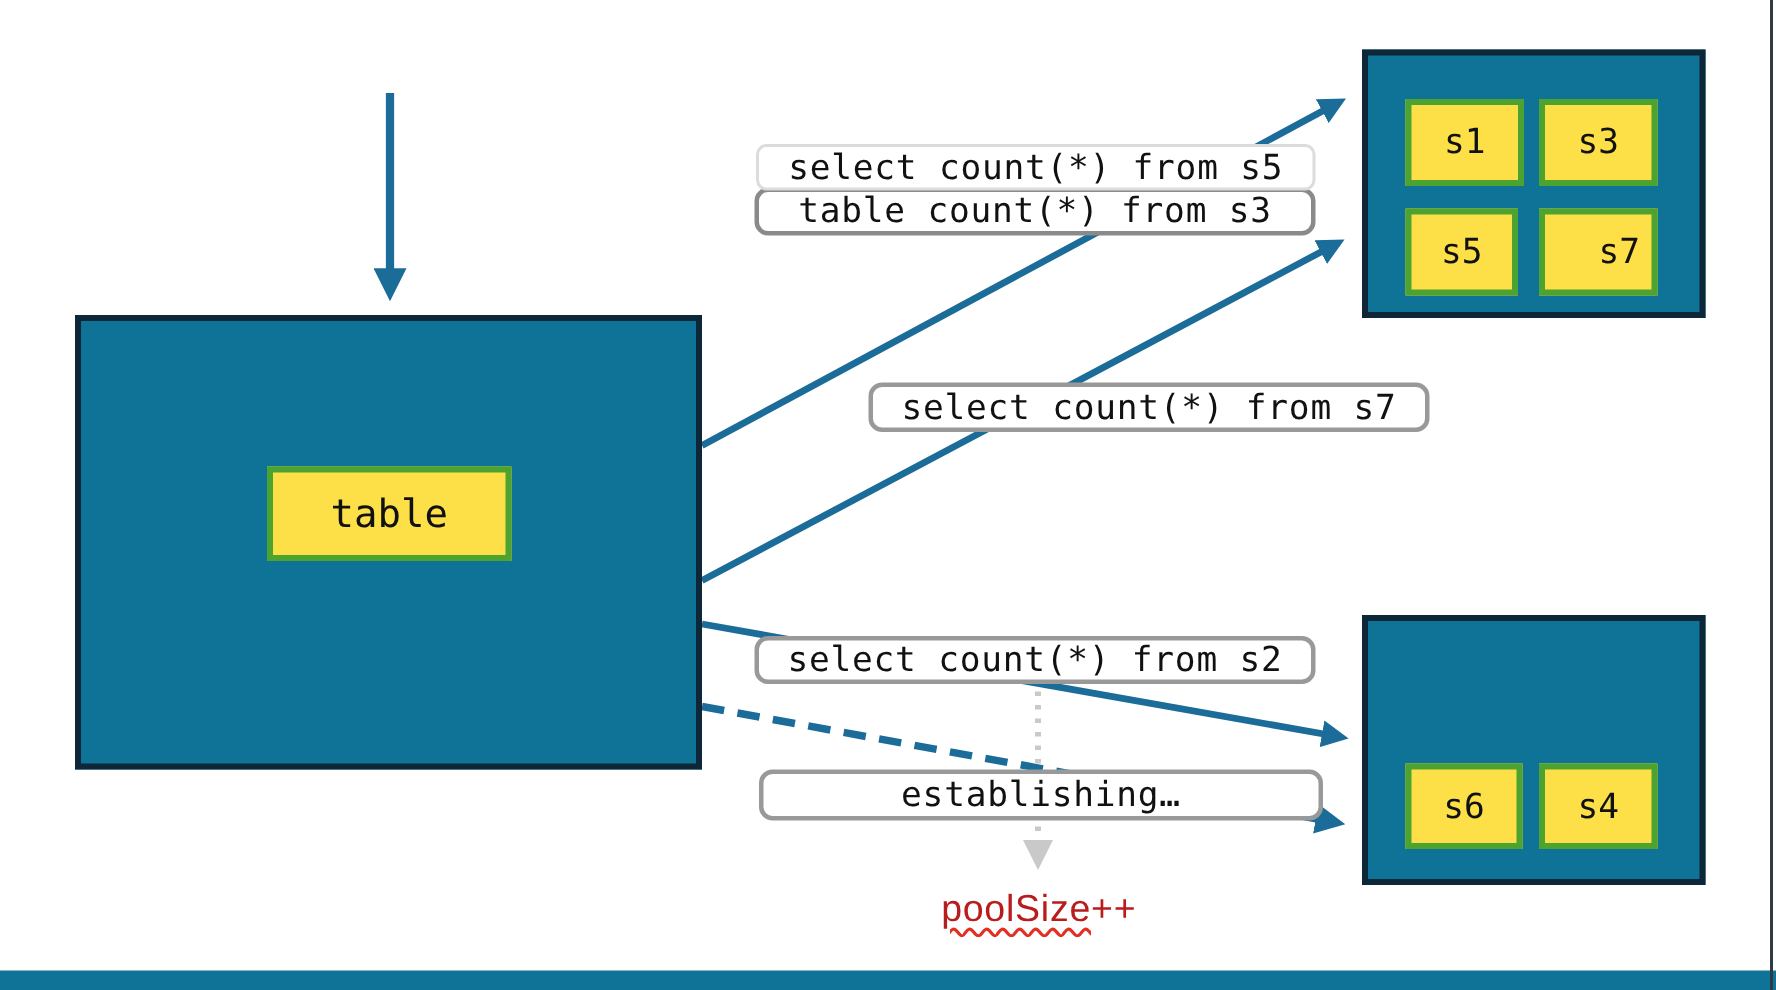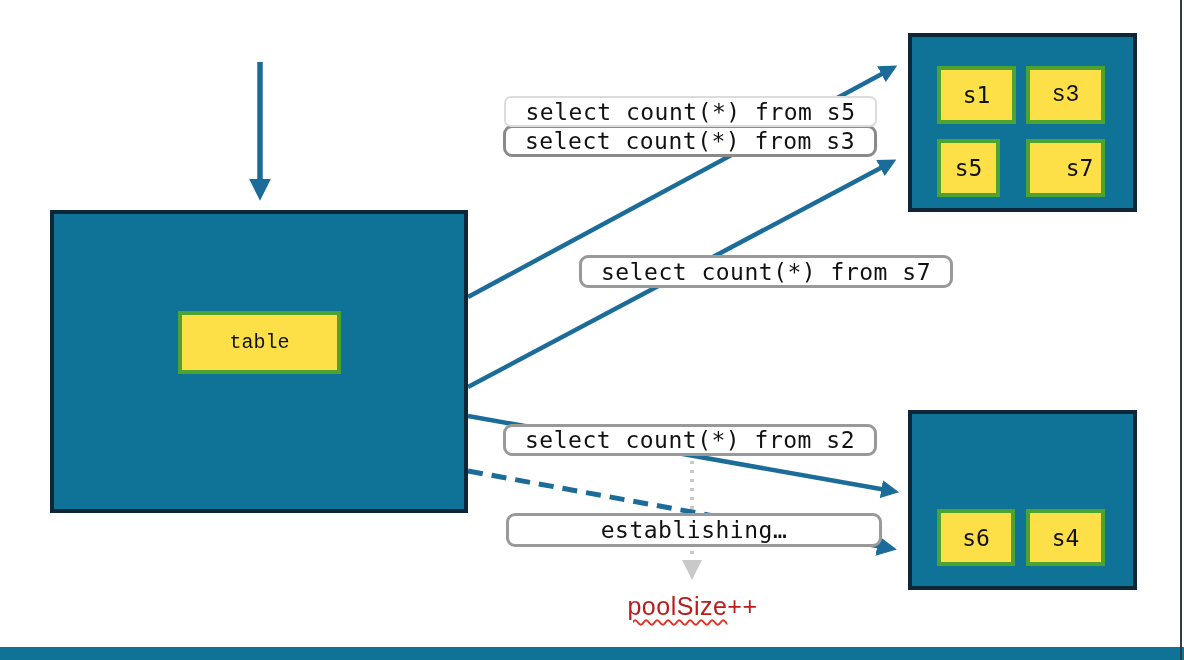--- a/index.html
+++ b/index.html
@@ -20,21 +20,21 @@
   .bigbox{
     position:absolute;box-sizing:border-box;background:#0E7396;
     border:4px solid #0D2638;z-index:2;
   }
   .shard{
     position:absolute;box-sizing:border-box;background:#fde047;
     border:4px solid #4DA32F;z-index:3;
     display:flex;align-items:center;justify-content:center;
     font-size:23px;color:#111;
   }
-  .shard.tbl{font-size:20px;font-family:Liberation Mono, monospace;}
+  .shard.tbl{font-size:26px;}
   .poolnote{
     position:absolute;left:600px;top:592px;width:185px;z-index:2;
     text-align:center;font-family:"Liberation Sans",sans-serif;
     font-size:25px;color:#b91c1c;letter-spacing:.5px;
   }
   .poolnote .squiggle{
     text-decoration-line:underline;text-decoration-style:wavy;
     text-decoration-color:#E33022;text-decoration-thickness:2px;
     text-underline-offset:4px;
   }
@@ -57,37 +57,37 @@
     </defs>
     <line x1="260" y1="62" x2="260" y2="192" stroke="#1B6C99" stroke-width="5.5" marker-end="url(#ah-teal)"></line>
     <line x1="468" y1="297" x2="891" y2="69" stroke="#1B6C99" stroke-width="4.5" marker-end="url(#ah-teal)"></line>
     <line x1="468" y1="387" x2="890" y2="163" stroke="#1B6C99" stroke-width="4.5" marker-end="url(#ah-teal)"></line>
     <line x1="468" y1="416" x2="892" y2="491" stroke="#1B6C99" stroke-width="4.5" marker-end="url(#ah-teal)"></line>
     <line x1="468" y1="471" x2="889" y2="548" stroke="#1B6C99" stroke-width="5" stroke-dasharray="15 9" marker-end="url(#ah-teal)"></line>
     <line x1="692" y1="452" x2="692" y2="572" stroke="#C9C9C9" stroke-width="4" stroke-dasharray="3 6" marker-end="url(#ah-gray)"></line>
   </svg>
 
 
-  <div class="qlabel darkb" style="left:503px;top:125px;width:374px;height:32px;">select count(*) from s3</div>
+  <div class="qlabel darkb" style="left:503px;top:125px;width:374px;height:32px;">table count(*) from s3</div>
 
   <div class="qlabel light" style="left:504px;top:96px;width:373px;height:31px;">select count(*) from s5</div>
 
   <div class="qlabel" style="left:579px;top:255px;width:374px;height:33px;">select count(*) from s7</div>
 
   <div class="qlabel" style="left:503px;top:424px;width:374px;height:32px;">select count(*) from s2</div>
 
   <div class="qlabel" style="left:506px;top:513px;width:376px;height:34px;">establishing…</div>
 
   <div class="bigbox" style="left:50px;top:210px;width:418px;height:303px;"></div>
   <div class="shard tbl" style="left:178px;top:311px;width:163px;height:63px;">table</div>
 
   <div class="bigbox" style="left:908px;top:33px;width:229px;height:179px;"></div>
   <div class="shard" style="left:937px;top:66px;width:79px;height:58px;">s1</div>
-  <div class="shard" style="left:1026px;top:66px;width:79px;height:58px;font-family:Liberation Mono, monospace;">s3</div>
-  <div class="shard" style="left:937px;top:139px;width:63px;height:58px;">s5</div>
+  <div class="shard" style="left:1026px;top:66px;width:79px;height:58px;">s3</div>
+  <div class="shard" style="left:937px;top:139px;width:75px;height:58px;">s5</div>
   <div class="shard" style="left:1026px;top:139px;width:79px;height:58px;padding-left:28px;">s7</div>
 
   <div class="bigbox" style="left:908px;top:410px;width:229px;height:180px;"></div>
   <div class="shard" style="left:937px;top:509px;width:78px;height:57px;">s6</div>
   <div class="shard" style="left:1026px;top:509px;width:79px;height:57px;">s4</div>
 
   <div class="poolnote">
     <span class="squiggle">poolSize</span><span>++</span>
   </div>
 

